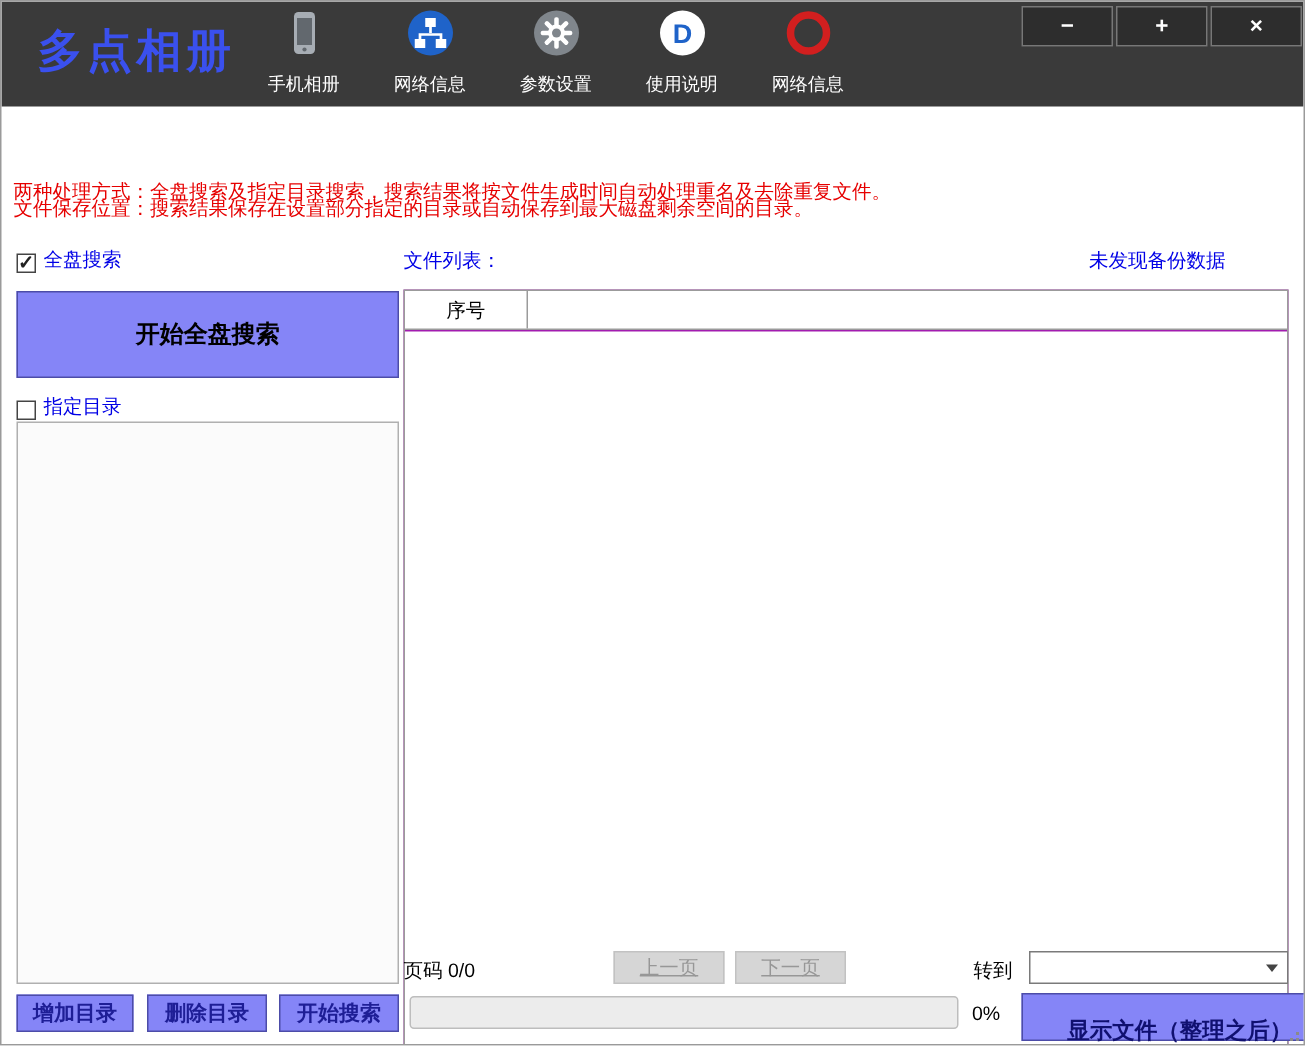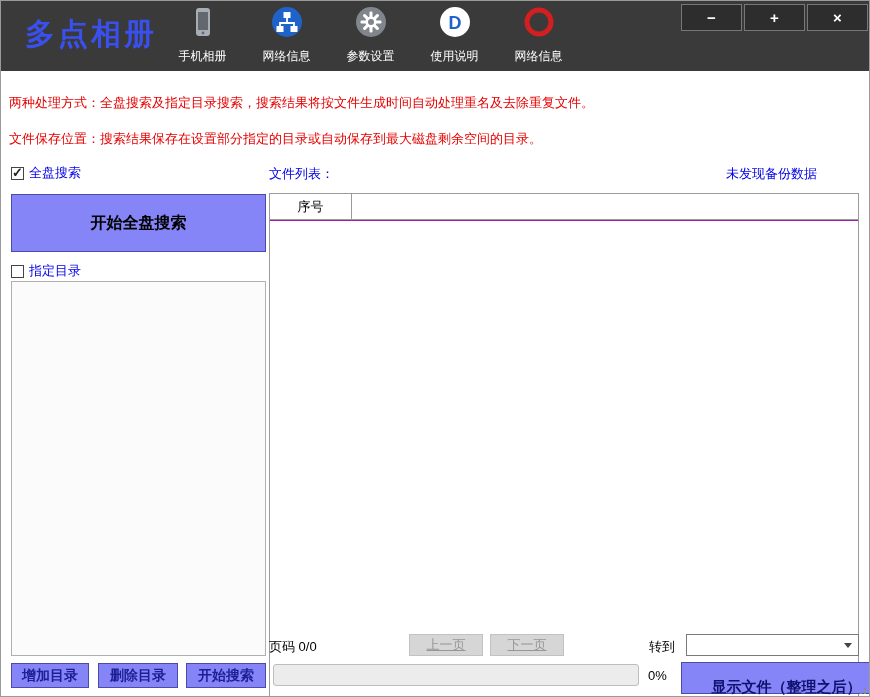--- a/index.html
+++ b/index.html
@@ -19,24 +19,24 @@
   .tab .tab-icon{width:32px;height:32px;display:block;}
   .tab .tab-label{margin-top:auto;color:#ffffff;font-size:12px;line-height:13px;}
   .tab.active{background:#7e7c2b;}
   .tab.active::after{content:"";position:absolute;left:0;right:0;bottom:0;height:3px;background:#e23b2e;}
   .win-controls{position:absolute;right:1px;top:3px;display:flex;}
   .win-btn{width:61px;height:27px;margin-left:2px;background:#2d2d2d;border:1px solid #777;
     color:#fff;font-size:15px;font-weight:bold;line-height:25px;text-align:center;cursor:pointer;
     font-family:"Liberation Sans",sans-serif;padding:0;}
   
   .notice{position:absolute;left:8px;color:#e60000;font-size:13px;margin:0;white-space:nowrap;}
-  .notice-1{top:93px;}
+  .notice-1{top:118px;}
   .notice-2{top:129px;}
   
-  .check-row{position:absolute;display:flex;align-items:center;cursor:pointer;}
+  .check-row{position:absolute;display:flex;align-items:flex-end;cursor:pointer;}
   .checkbox{width:13px;height:13px;border:1px solid #444;background:#fff;display:inline-block;
     position:relative;margin-right:5px;flex:none;}
   .checkbox.checked::after{content:"✓";position:absolute;left:0;top:-3px;font-size:13px;
     font-weight:bold;color:#222;}
   .check-label{color:#0000e6;font-size:13px;}
   .row-fullscan{left:10px;top:163px;}
   .row-dir{left:10px;top:261px;}
   
   .big-btn{position:absolute;left:10px;top:193px;width:255px;height:58px;background:#8585f7;
     border:1px solid #4c4ca8;color:#000;font-size:16px;font-weight:bold;cursor:pointer;

